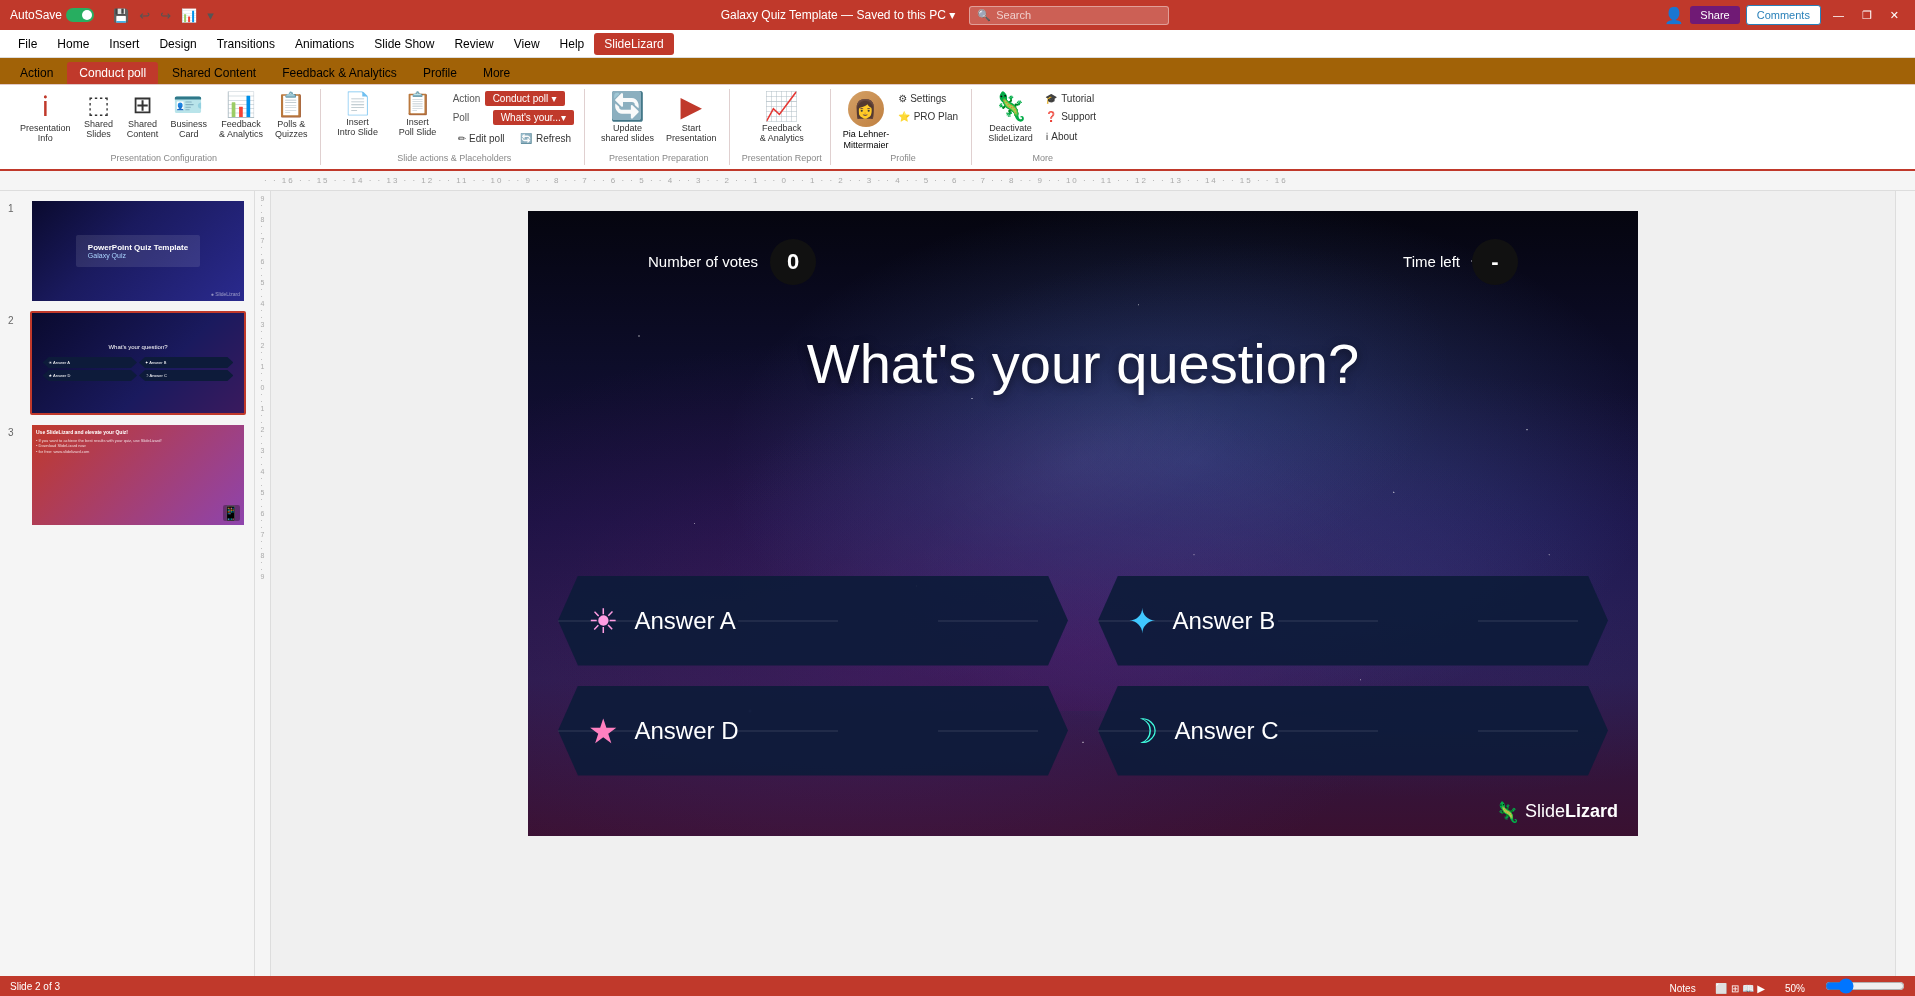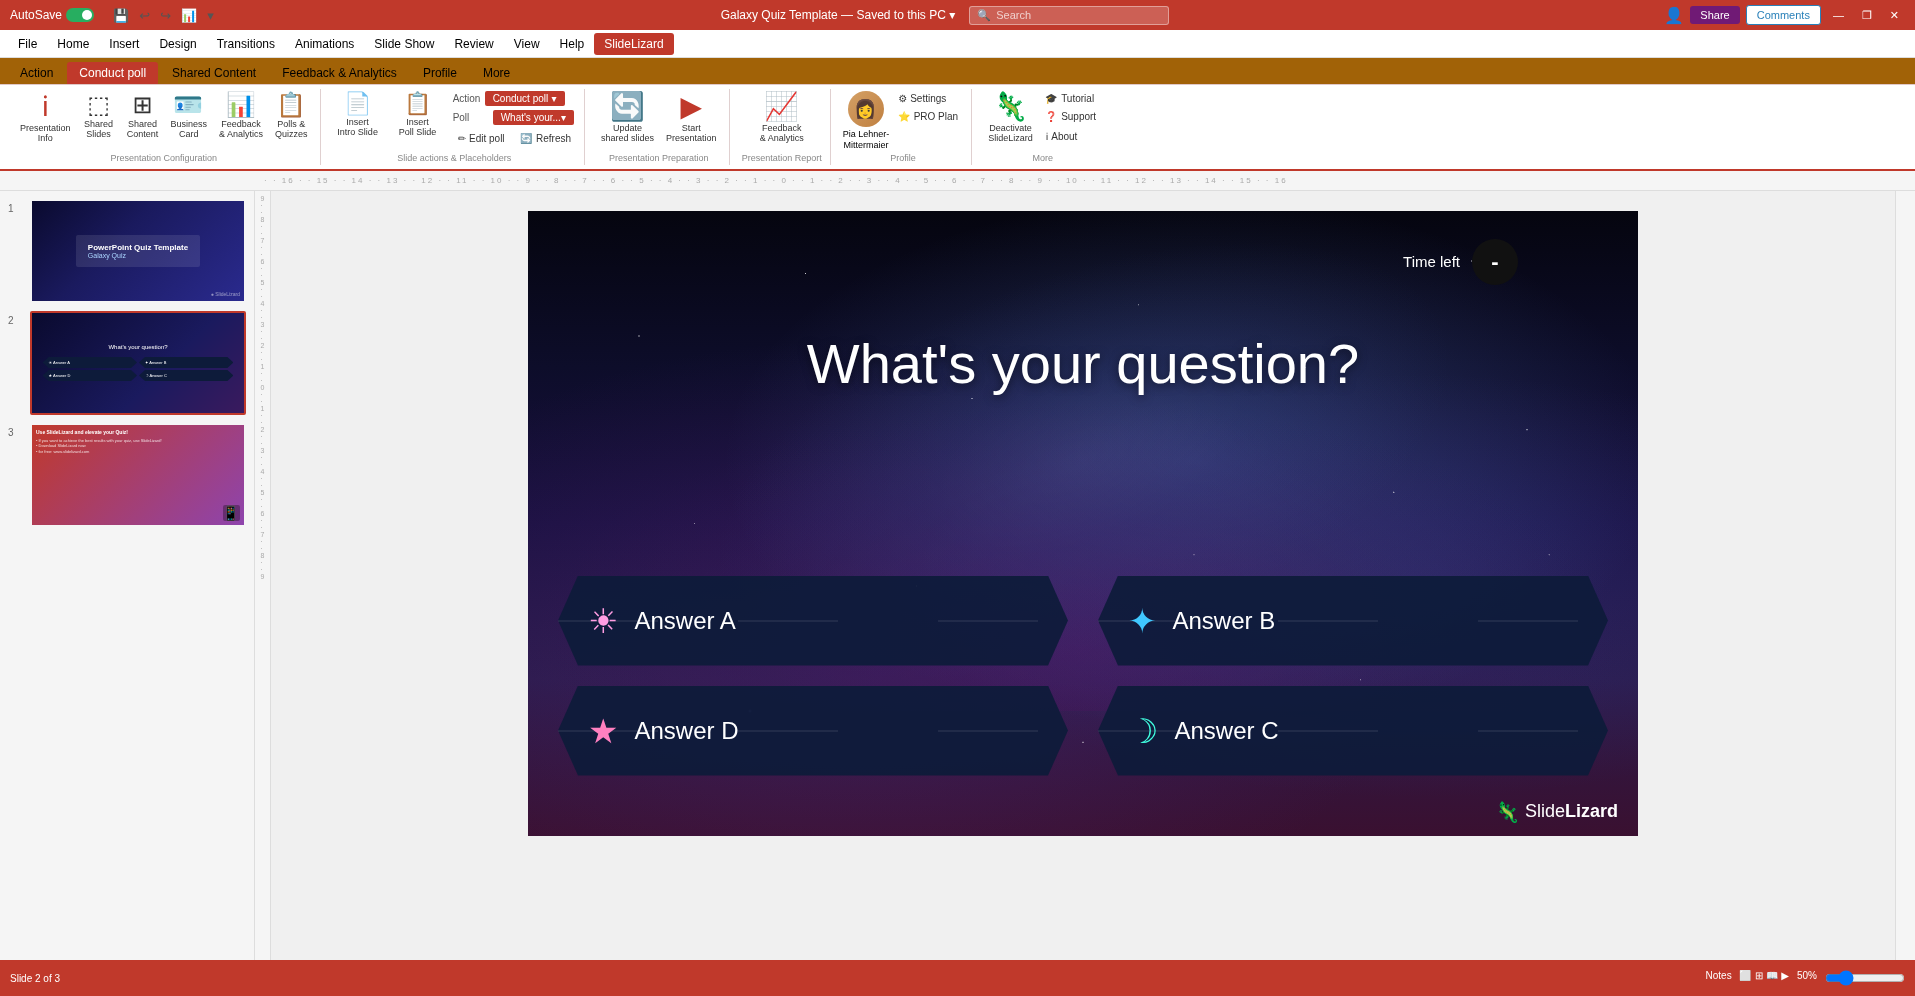--- a/index.html
+++ b/index.html
@@ -480,21 +480,21 @@
 
     .quick-access {
       display: flex; align-items: center; gap: 4px;
       padding: 0 8px;
       color: #555;
     }
     .qa-btn { background: none; border: none; cursor: pointer; font-size: 13px; color: #555; padding: 1px 3px; }
 
     
     .status-bar {
-      height: 36px;
+      height: 20px;
       background: #c0392b;
       display: flex;
       align-items: center;
       justify-content: space-between;
       padding: 0 10px;
       font-size: 10px;
       color: white;
       position: absolute;
       bottom: 0; left: 0; right: 0;
     }
@@ -783,20 +783,26 @@
 
     <div class="main-slide">
 
       <div class="galaxy-bg"></div>
       <div class="stars"></div>
       <div class="galaxy-glow"></div>
       <div class="purple-nebula"></div>
 
       <div class="slide-content">
 
+        <div class="votes-section">
+          <span style="font-size:15px;">Number of votes</span>
+          <div class="votes-circle">
+            <span>0</span>
+          </div>
+        </div>
 
         <div class="time-section">
           <span style="font-size:15px;">Time left</span>
           <div class="time-circle">
             <span>-</span>
           </div>
         </div>
 
         <div class="question-text">
           <span>What's your question?</span>
@@ -859,19 +865,19 @@
 
       </div>
     </div>
   </div>
 
   <div class="right-panel"></div>
 </div>
 
 <div class="status-bar">
   <span>Slide 2 of 3</span>
-  <div style="display:flex;align-items:flex-start;gap:8px;">
+  <div style="display:flex;align-items:flex-end;gap:20px;">
     <span style="cursor:pointer;">Notes</span>
     <span>⬜ ⊞ 📖 ▶</span>
     <span>50%</span>
     <input type="range" min="10" max="200" value="50" style="width: 80px;">
   </div>
 </div>
 
 </body></html>

